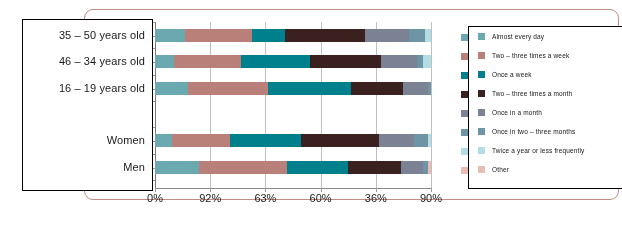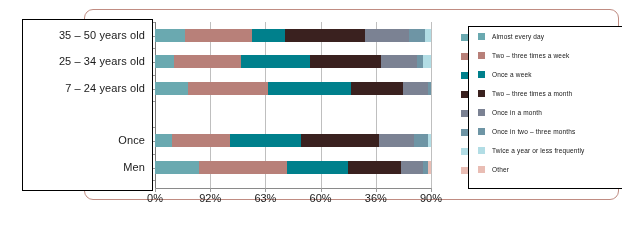--- a/index.html
+++ b/index.html
@@ -132,23 +132,23 @@
       <div class="tickmark" style="top: 79px;"></div>
       <div class="tickmark" style="top: 105px;"></div>
       <div class="tickmark" style="top: 132px;"></div>
       <div class="tickmark" style="top: 158px;"></div>
     </div>
 
   <div id="xaxis"></div>
 
   <div id="label-box">
       <div class="cat-label" style="top: 8.5px;">35 – 50 years old</div>
-      <div class="cat-label" style="top: 34.5px;">25 – 34 years old</div>
-      <div class="cat-label" style="top: 61.5px;">7 – 24 years old</div>
-      <div class="cat-label" style="top: 113.5px;">Once</div>
+      <div class="cat-label" style="top: 34.5px;">46 – 34 years old</div>
+      <div class="cat-label" style="top: 61.5px;">16 – 19 years old</div>
+      <div class="cat-label" style="top: 113.5px;">Women</div>
       <div class="cat-label" style="top: 140.5px;">Men</div>
     </div>
 
   <div id="legend">
       <div class="leg-row" style="top: 6px;">
         <span class="leg-sw" style="background: rgb(106, 169, 176);"></span>
         <span class="leg-tx">Almost every day</span>
       </div>
       <span class="leg-sw-out" style="background: rgb(106, 169, 176); top: 7px;"></span>
       <div class="leg-row" style="top: 25px;">

